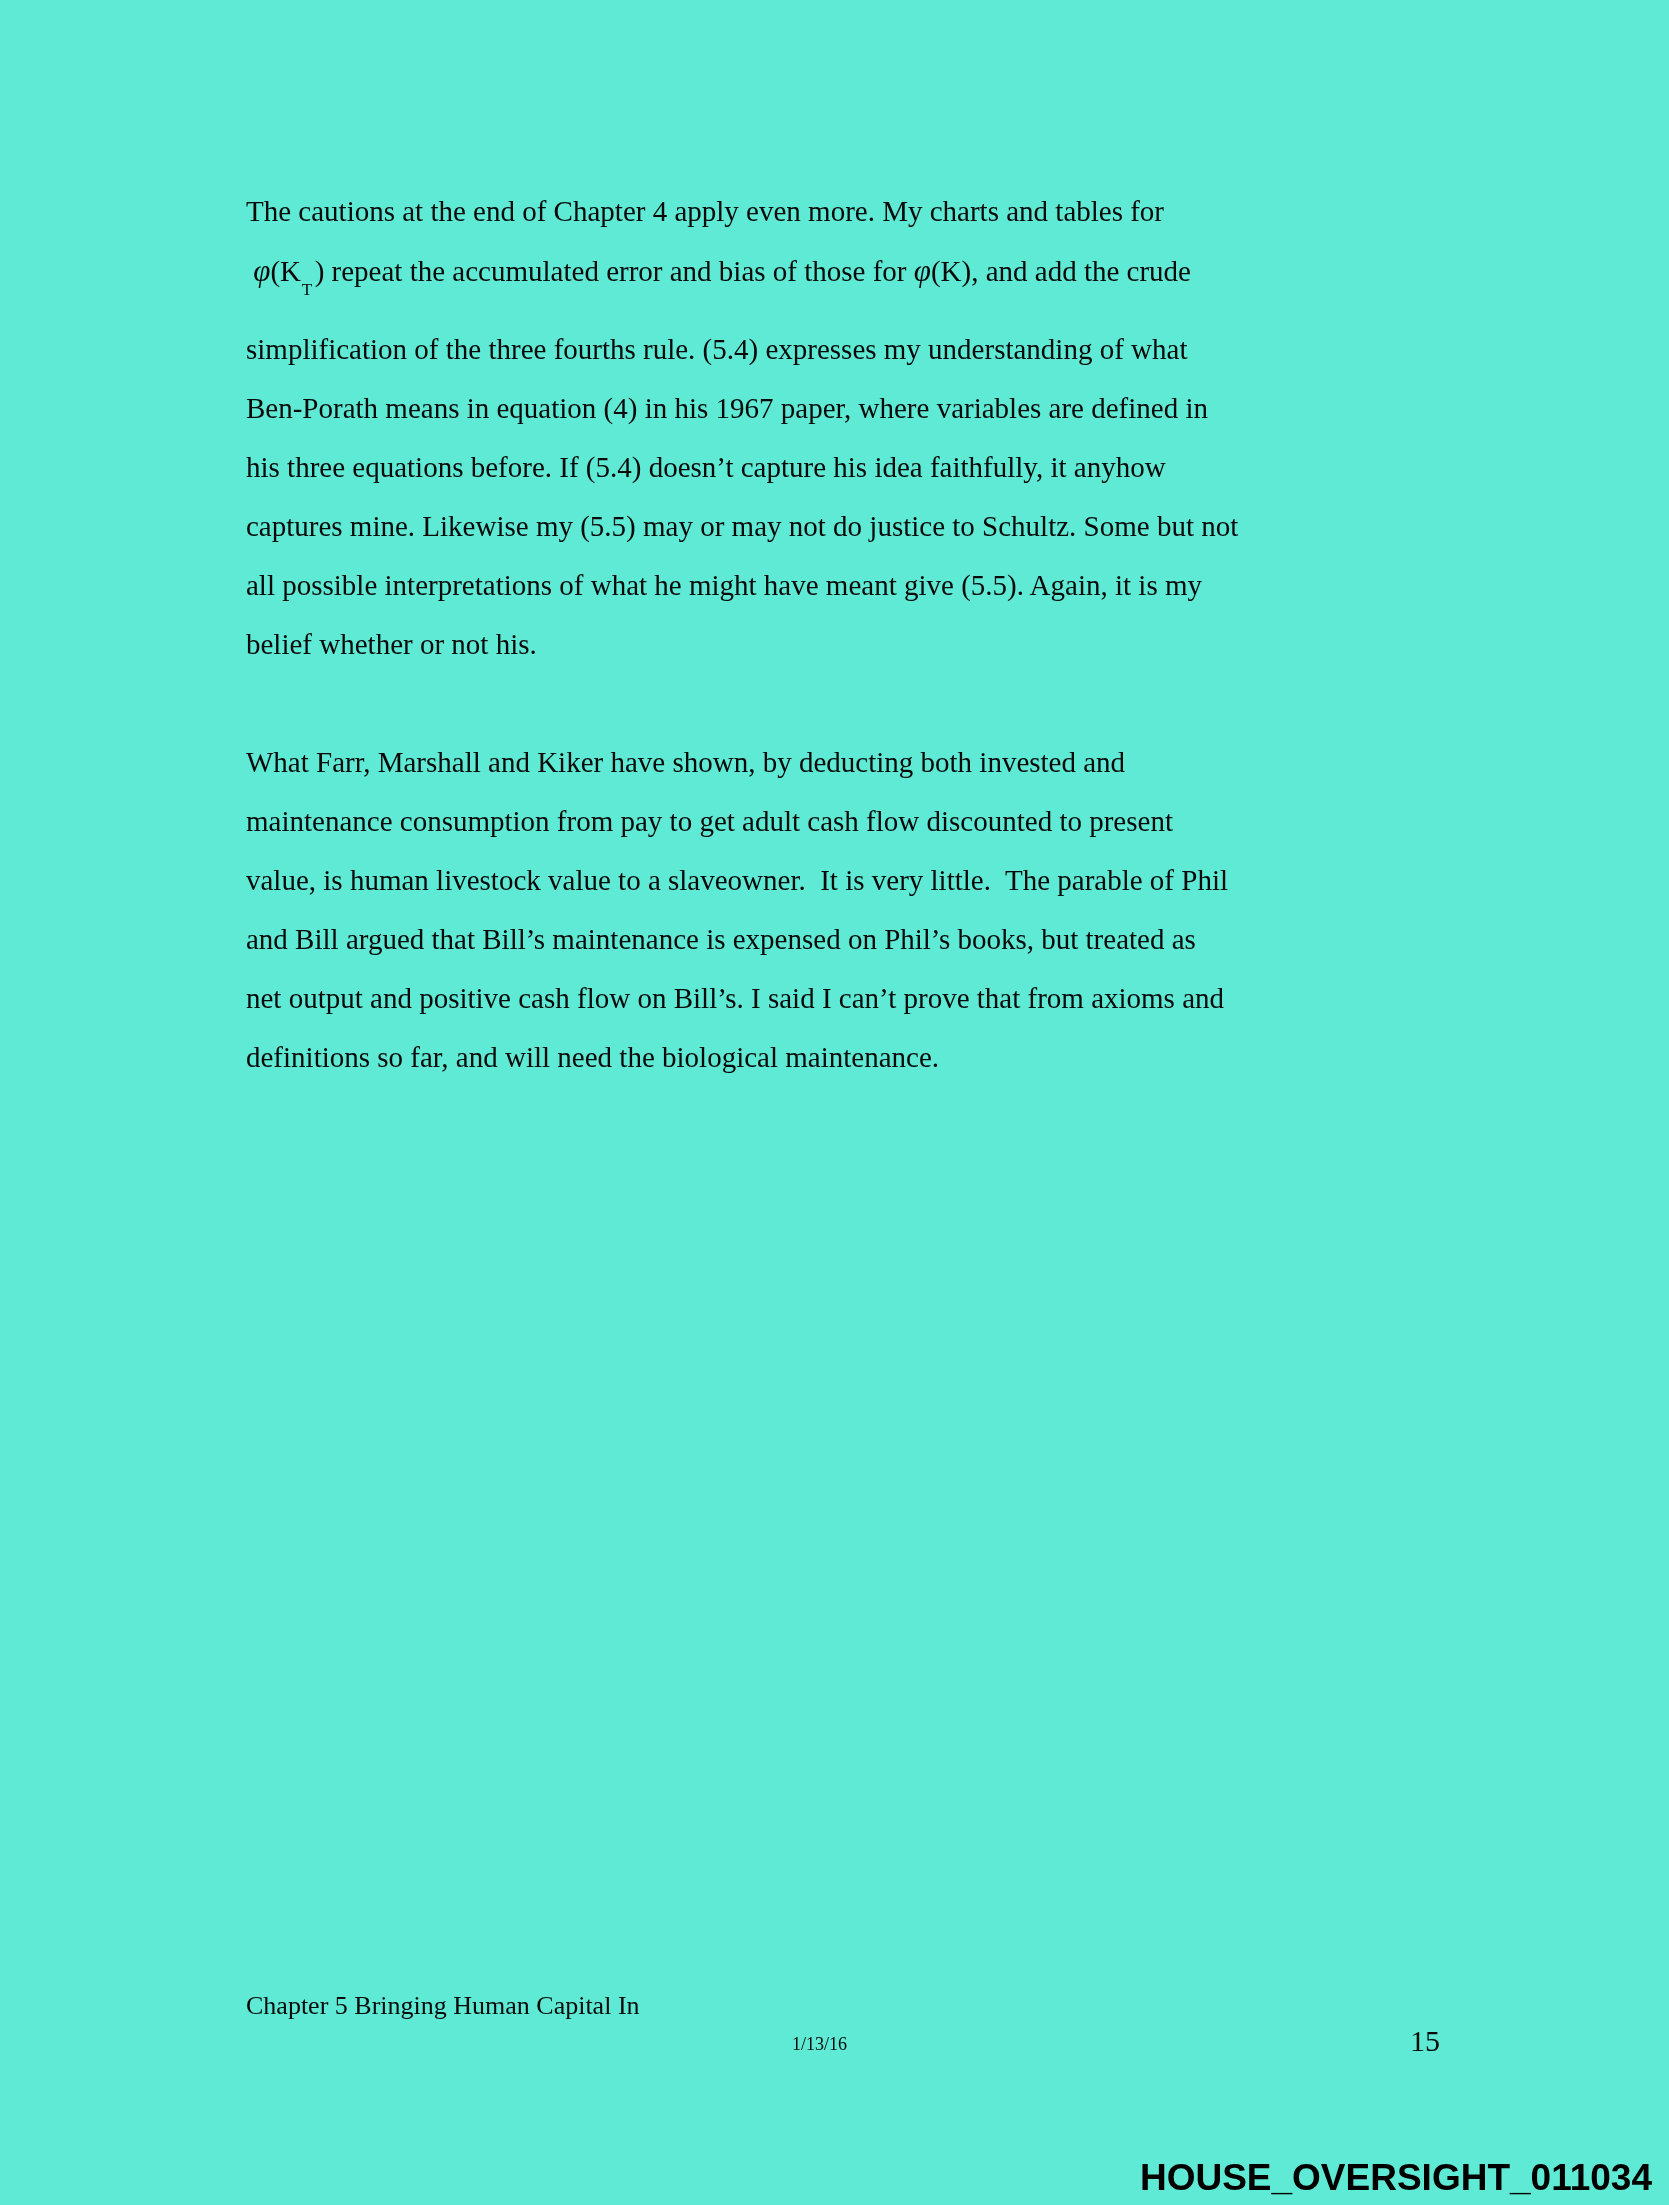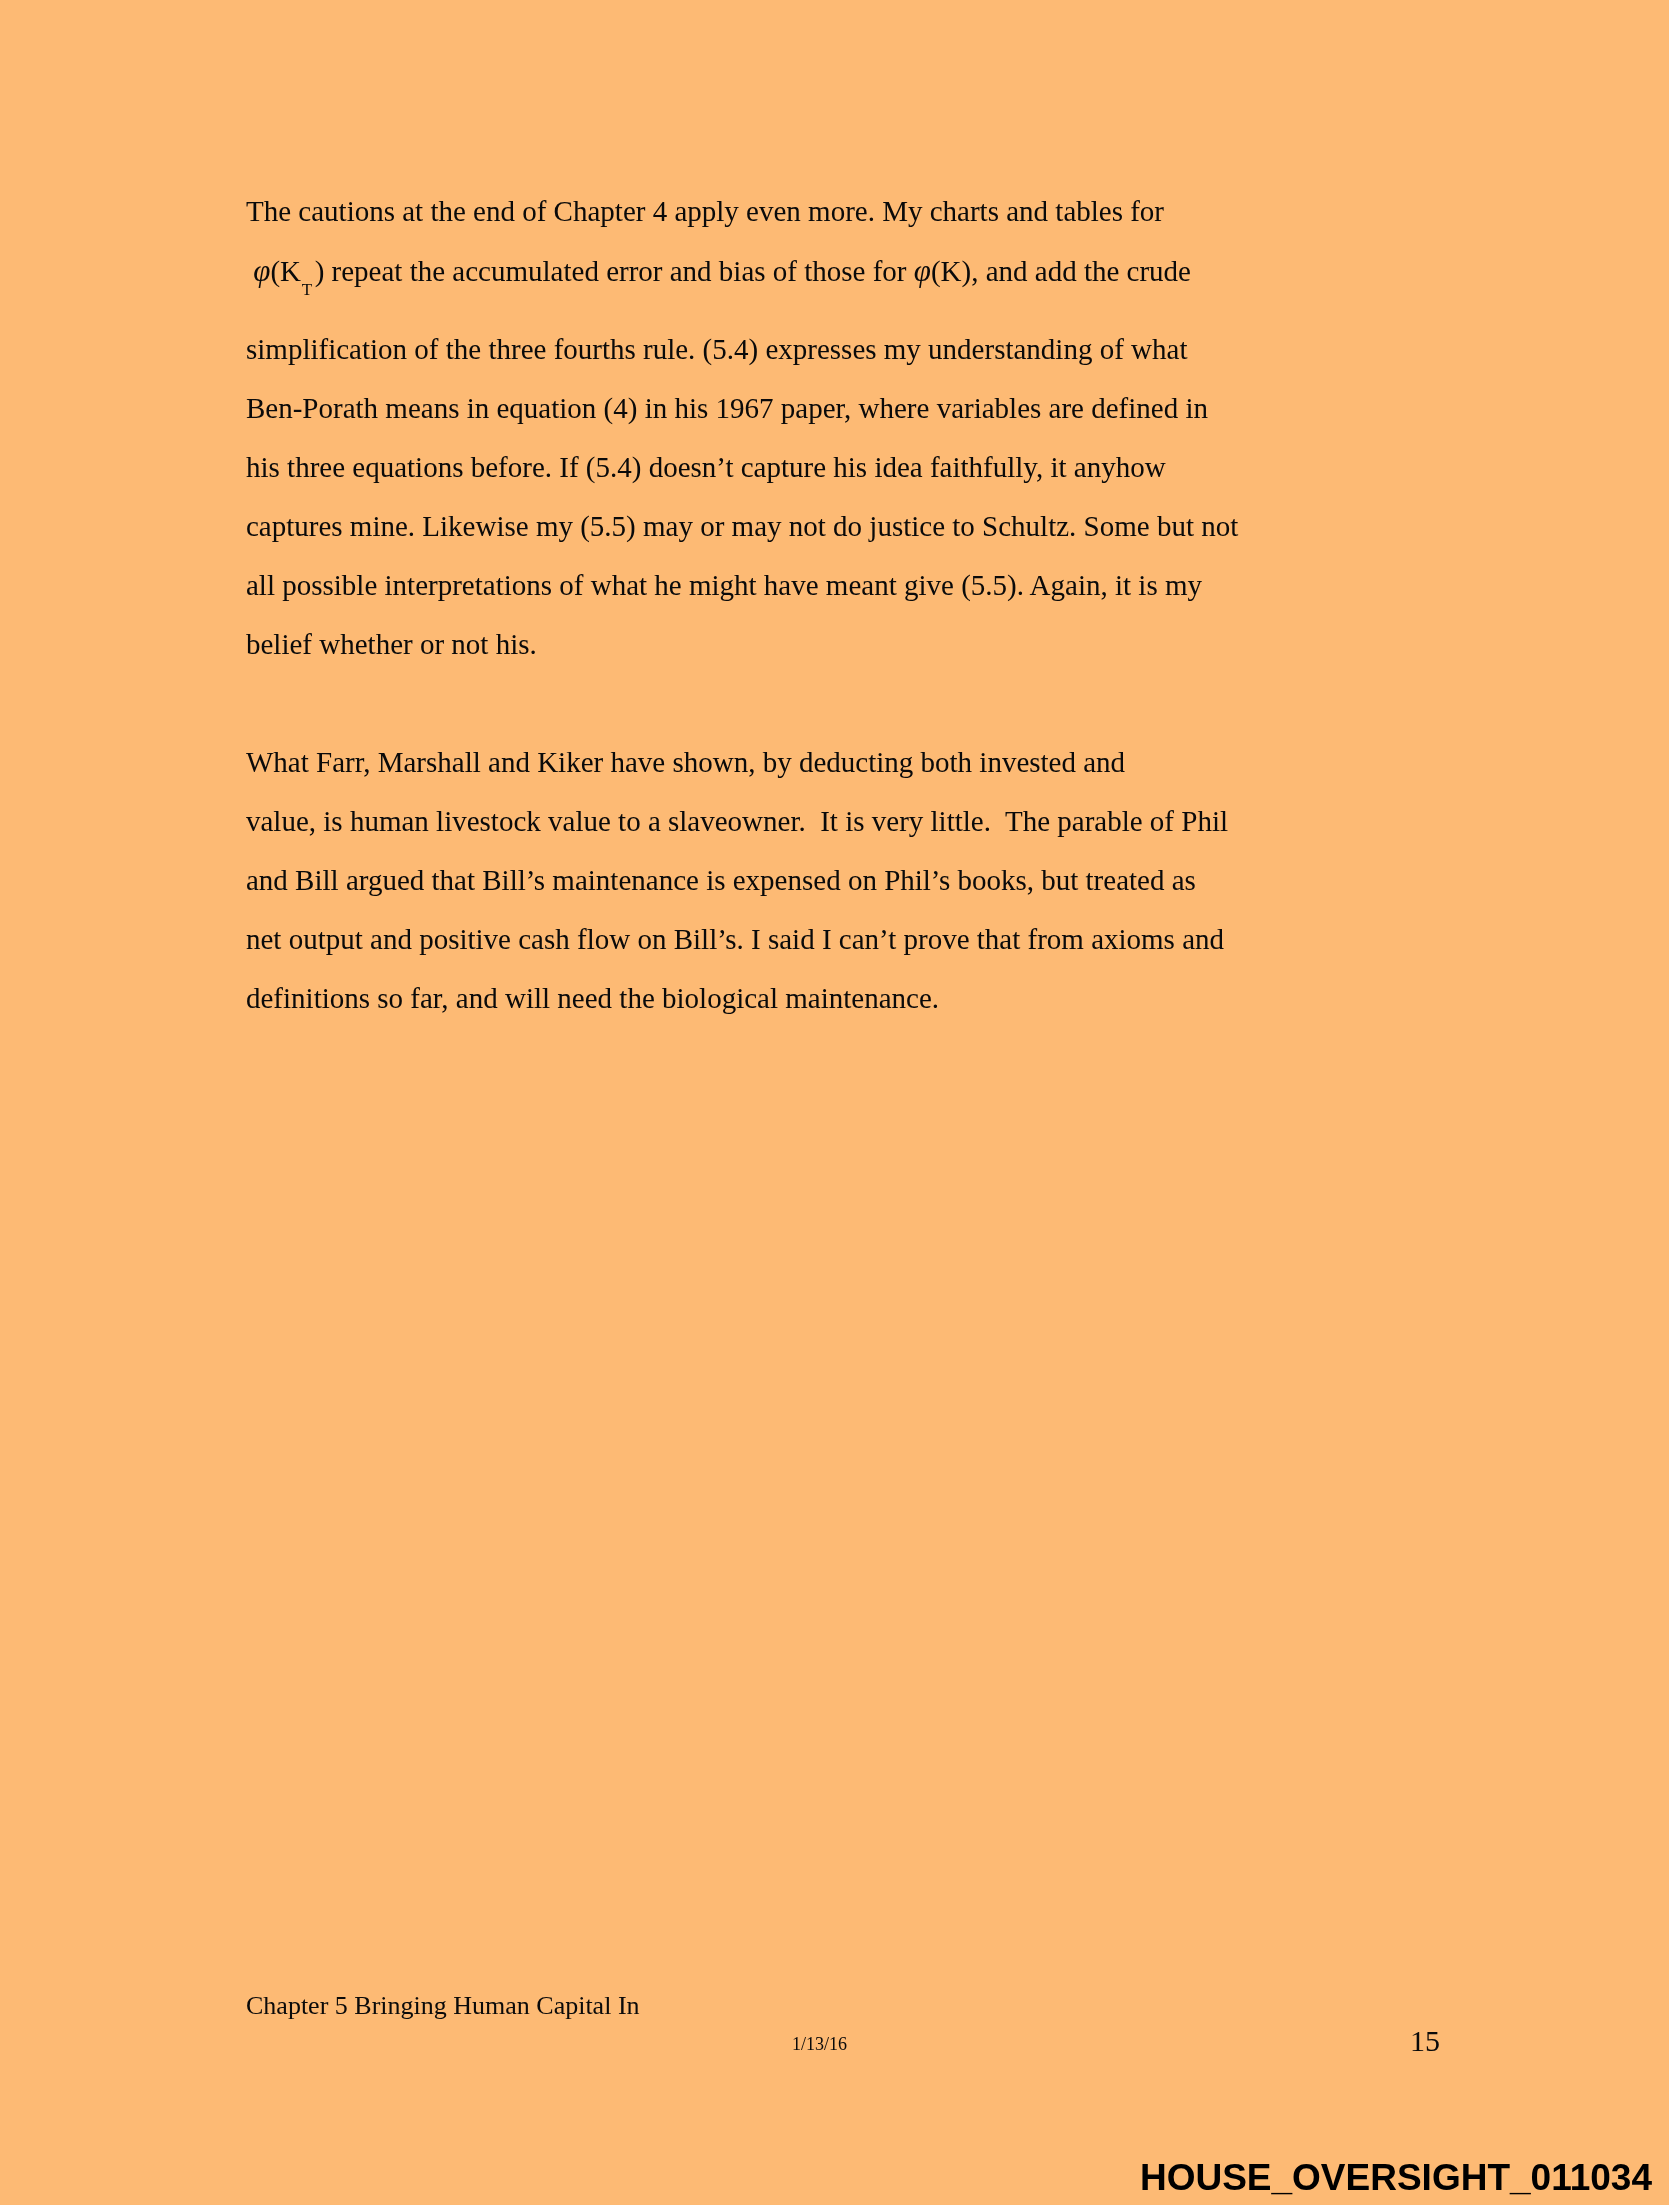--- a/index.html
+++ b/index.html
@@ -4,21 +4,21 @@
 <style>
   html, body {
     margin: 0;
     padding: 0;
     background: #ffffff;
   }
   .page {
     position: relative;
     width: 1669px;
     height: 2205px;
-    background: #fdba74;
+    background: #5eead4;
     font-family: "Liberation Serif", serif;
     color: #0a0a0a;
     overflow: hidden;
   }
   .body-text {
     position: absolute;
     left: 246px;
     top: 182px;
     width: 1188px;
   }
@@ -86,20 +86,21 @@
         <div class="line eq-line"><span> </span><span class="math-phi">φ</span><span>(K</span><span class="subscript">T</span><span>) repeat the accumulated error and bias of those for </span><span class="math-phi">φ</span><span>(K)</span><span>, and add the crude</span></div>
         <div class="line"><span>simplification of the three fourths rule. (5.4) expresses my understanding of what</span></div>
         <div class="line"><span>Ben-Porath means in equation (4) in his 1967 paper, where variables are defined in</span></div>
         <div class="line"><span>his three equations before. If (5.4) doesn’t capture his idea faithfully, it anyhow</span></div>
         <div class="line"><span>captures mine. Likewise my (5.5) may or may not do justice to Schultz. Some but not</span></div>
         <div class="line"><span>all possible interpretations of what he might have meant give (5.5). Again, it is my</span></div>
         <div class="line"><span>belief whether or not his.</span></div>
       </div>
       <div class="paragraph">
         <div class="line"><span>What Farr, Marshall and Kiker have shown, by deducting both invested and</span></div>
+        <div class="line"><span>maintenance consumption from pay to get adult cash flow discounted to present</span></div>
         <div class="line"><span>value, is human livestock value to a slaveowner.  It is very little.  The parable of Phil</span></div>
         <div class="line"><span>and Bill argued that Bill’s maintenance is expensed on Phil’s books, but treated as</span></div>
         <div class="line"><span>net output and positive cash flow on Bill’s. I said I can’t prove that from axioms and</span></div>
         <div class="line"><span>definitions so far, and will need the biological maintenance.</span></div>
       </div>
     </div>
   <div class="footer">
     <span class="footer-chapter">Chapter 5 Bringing Human Capital In</span>
     <span class="footer-date">1/13/16</span>
     <span class="footer-page">15</span>

